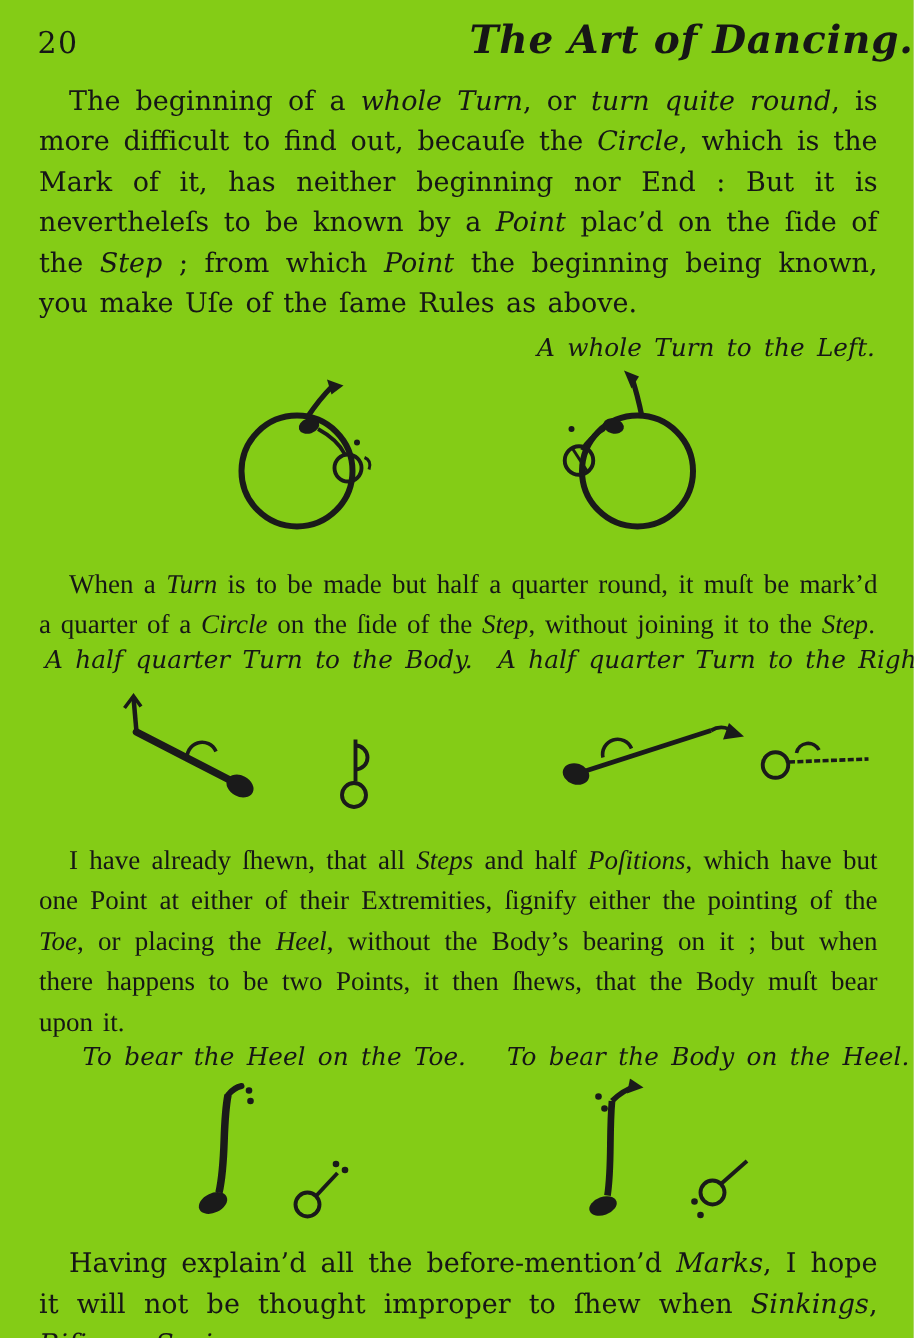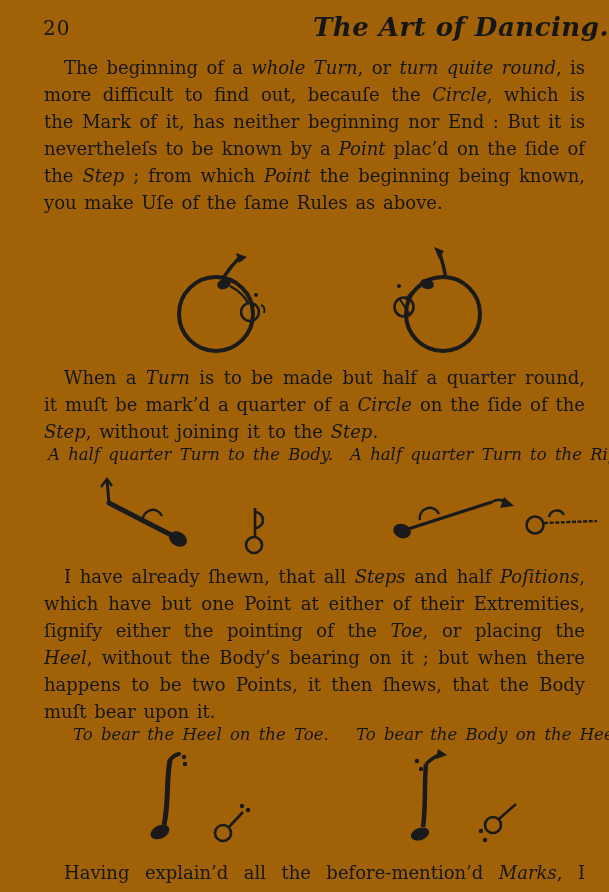--- a/index.html
+++ b/index.html
@@ -1,34 +1,33 @@
 <!DOCTYPE html>
 <html><head>
 <meta charset="utf-8">
 <style>
   html,body{margin:0;padding:0;}
   body{width:609px;height:892px;overflow:hidden;background:#e9e9e5;}
   .page{
     width:609px;height:892px;box-sizing:border-box;
-    background:#a16207;color:#161616;
+    background:#84cc16;color:#161616;
     font-family:"DejaVu Serif", serif;
     position:relative;
-    padding-left:18px;
   }
   
   .hdr{position:relative;padding-top:12px;height:36px;}
   .pagenum{position:absolute;left:25px;top:16px;font-size:20px;letter-spacing:1px;}
   .title{margin:0;text-align:right;font-size:26px;font-style:italic;font-weight:bold;letter-spacing:0.5px;}
   
   .body-par{
     margin:0 24px 0 26px;font-size:18px;line-height:27px;
     text-align:justify;text-indent:20px;word-spacing:2px;
   }
   .body-par i{font-style:italic;}
-  .mt6{margin-top:6px;} .mt2{margin-top:4px;} .mt8{margin-top:8px;}
+  .mt6{margin-top:6px;} .mt2{margin-top:16px;font-family:Liberation Serif, serif;} .mt8{margin-top:8px;}
   
   .cap-row{position:relative;height:22px;}
   .cap-row.mtop{margin-top:6px;}
   .cap{position:absolute;top:0;font-style:italic;font-size:16.5px;word-spacing:3px;white-space:nowrap;}
   
   .fig-row{position:relative;}
   .fig{position:absolute;}
   .fig .o{fill:none;stroke:#1a1a1a;}
   .fig .f{fill:#1a1a1a;stroke:none;}
 </style>
@@ -38,20 +37,21 @@
 <div class="page">
 
   <div class="hdr">
     <span class="pagenum">20</span>
     <h1 class="title">The Art of Dancing.</h1>
   </div>
 
   <p class="body-par mt6"><span>The beginning of a </span><i>whole Turn</i><span>, or </span><i>turn quite round</i><span>, is more difficult to find out, becauſe the </span><i>Circle</i><span>, which is the Mark of it, has neither beginning nor End : But it is nevertheleſs to be known by a </span><i>Point</i><span> plac’d on the ſide of the </span><i>Step</i><span> ; from which </span><i>Point</i><span> the beginning being known, you make Uſe of the ſame Rules as above.</span></p>
 
   <div class="cap-row mtop">
+    <span class="cap" style="left:358px">A whole Turn to the Left.</span>
   </div>
 
   <div class="fig-row" style="height:116px">
     <svg class="fig" style="left:126px;top:6px" width="150" height="112" viewBox="0 0 150 112">
       <circle class="o" cx="72" cy="64" r="37" stroke-width="4"></circle>
       <path class="o" d="M79 28 Q 87 16 96 7" stroke-width="3.5"></path>
       <polygon class="f" points="92,3 103,7 95,13"></polygon>
       <ellipse class="f" cx="80" cy="34" rx="7" ry="5" transform="rotate(-18 80 34)"></ellipse>
       <path class="o" d="M86 36 Q 99 43 104 53" stroke-width="2.5"></path>
       <circle class="o" cx="106" cy="62" r="9" stroke-width="2.6"></circle>

